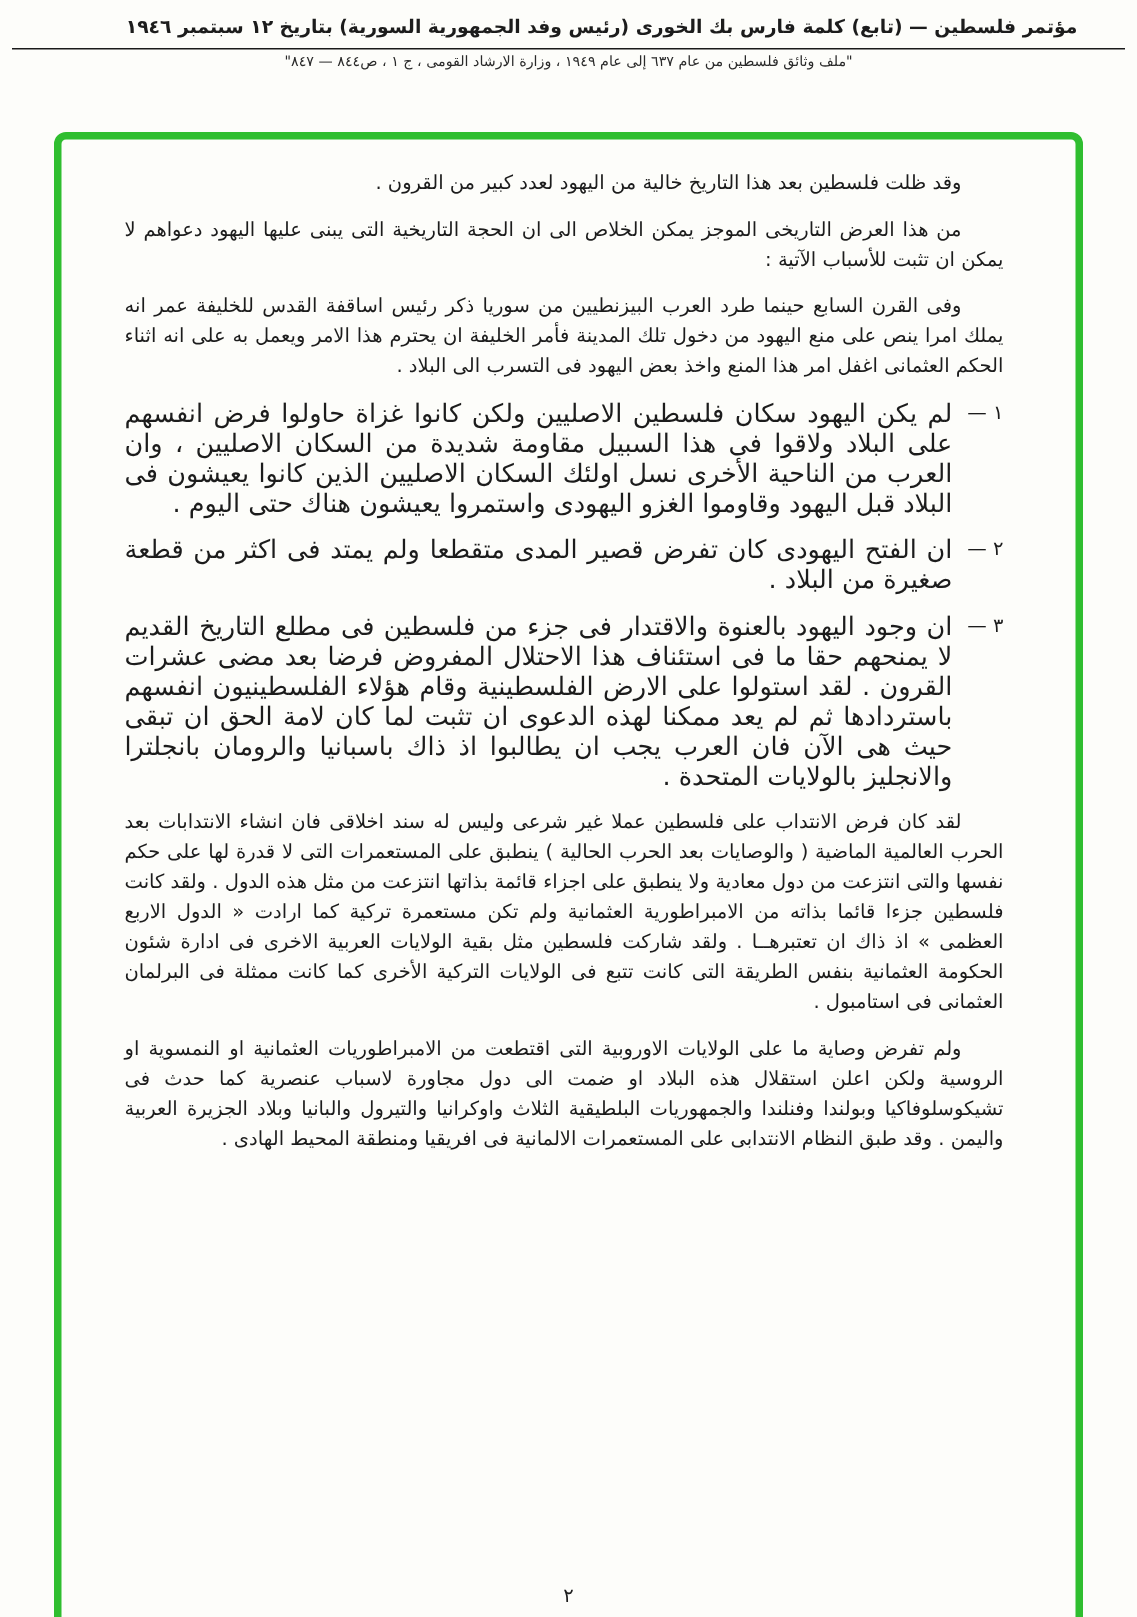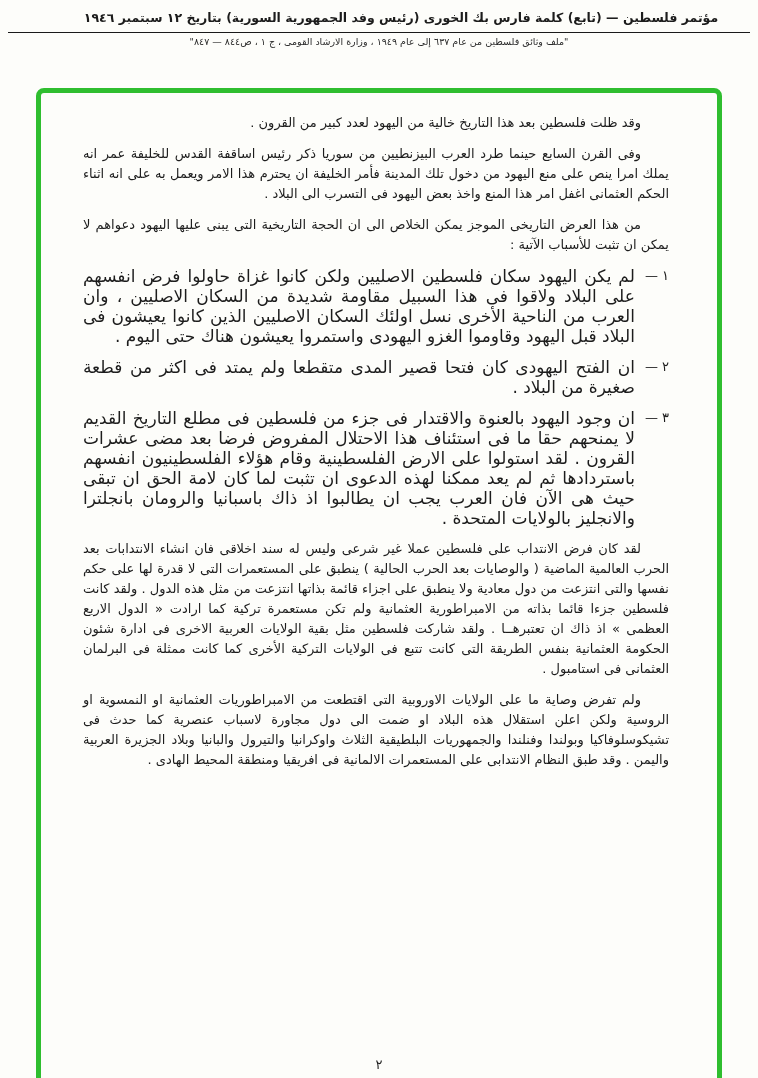--- a/index.html
+++ b/index.html
@@ -81,32 +81,32 @@
   <div class="header-line">مؤتمر فلسطين — (تابع) كلمة فارس بك الخورى (رئيس وفد الجمهورية السورية) بتاريخ ١٢ سبتمبر ١٩٤٦</div>
 
   <hr class="divider">
 
   <div class="citation-line">"ملف وثائق فلسطين من عام ٦٣٧ إلى عام ١٩٤٩ ، وزارة الارشاد القومى ، ج ١ ، ص٨٤٤ — ٨٤٧"</div>
 
   <div class="content-frame">
 
     <p class="para">وقد ظلت فلسطين بعد هذا التاريخ خالية من اليهود لعدد كبير من القرون .</p>
 
+    <p class="para">من هذا العرض التاريخى الموجز يمكن الخلاص الى ان الحجة التاريخية التى يبنى عليها اليهود دعواهم لا يمكن ان تثبت للأسباب الآتية :</p>
+
     <p class="para">وفى القرن السابع حينما طرد العرب البيزنطيين من سوريا ذكر رئيس اساقفة القدس للخليفة عمر انه يملك امرا ينص على منع اليهود من دخول تلك المدينة فأمر الخليفة ان يحترم هذا الامر ويعمل به على انه اثناء الحكم العثمانى اغفل امر هذا المنع واخذ بعض اليهود فى التسرب الى البلاد .</p>
-
-    <p class="para">من هذا العرض التاريخى الموجز يمكن الخلاص الى ان الحجة التاريخية التى يبنى عليها اليهود دعواهم لا يمكن ان تثبت للأسباب الآتية :</p>
 
     <div class="item">
       <span class="item-num">١ —</span>
       <span class="item-text">لم يكن اليهود سكان فلسطين الاصليين ولكن كانوا غزاة حاولوا فرض انفسهم على البلاد ولاقوا فى هذا السبيل مقاومة شديدة من السكان الاصليين ، وان العرب من الناحية الأخرى نسل اولئك السكان الاصليين الذين كانوا يعيشون فى البلاد قبل اليهود وقاوموا الغزو اليهودى واستمروا يعيشون هناك حتى اليوم .</span>
     </div>
 
     <div class="item">
       <span class="item-num">٢ —</span>
-      <span class="item-text">ان الفتح اليهودى كان فتحا قصير المدى متقطعا ولم يمتد فى اكثر من قطعة صغيرة من البلاد .</span>
+      <span class="item-text">ان الفتح اليهودى كان تفرض قصير المدى متقطعا ولم يمتد فى اكثر من قطعة صغيرة من البلاد .</span>
     </div>
 
     <div class="item">
       <span class="item-num">٣ —</span>
       <span class="item-text">ان وجود اليهود بالعنوة والاقتدار فى جزء من فلسطين فى مطلع التاريخ القديم لا يمنحهم حقا ما فى استئناف هذا الاحتلال المفروض فرضا بعد مضى عشرات القرون . لقد استولوا على الارض الفلسطينية وقام هؤلاء الفلسطينيون انفسهم باستردادها ثم لم يعد ممكنا لهذه الدعوى ان تثبت لما كان لامة الحق ان تبقى حيث هى الآن فان العرب يجب ان يطالبوا اذ ذاك باسبانيا والرومان بانجلترا والانجليز بالولايات المتحدة .</span>
     </div>
 
 
     <p class="para">لقد كان فرض الانتداب على فلسطين عملا غير شرعى وليس له سند اخلاقى فان انشاء الانتدابات بعد الحرب العالمية الماضية ( والوصايات بعد الحرب الحالية ) ينطبق على المستعمرات التى لا قدرة لها على حكم نفسها والتى انتزعت من دول معادية ولا ينطبق على اجزاء قائمة بذاتها انتزعت من مثل هذه الدول . ولقد كانت فلسطين جزءا قائما بذاته من الامبراطورية العثمانية ولم تكن مستعمرة تركية كما ارادت « الدول الاربع العظمى » اذ ذاك ان تعتبرهــا . ولقد شاركت فلسطين مثل بقية الولايات العربية الاخرى فى ادارة شئون الحكومة العثمانية بنفس الطريقة التى كانت تتبع فى الولايات التركية الأخرى كما كانت ممثلة فى البرلمان العثمانى فى استامبول .</p>
 

